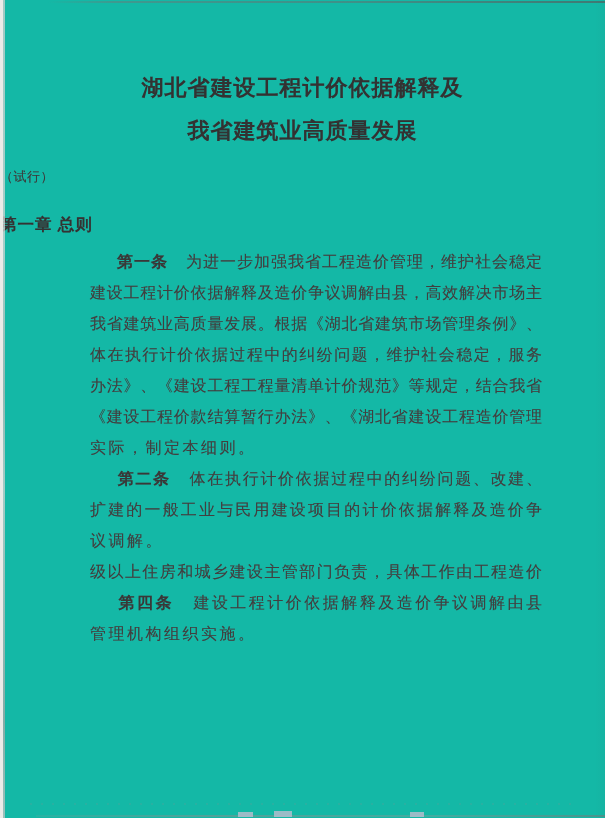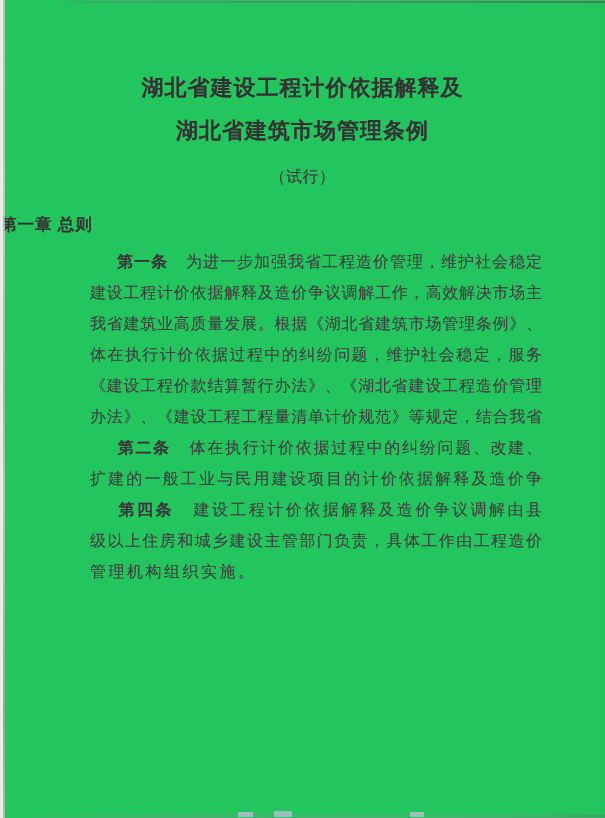--- a/index.html
+++ b/index.html
@@ -6,21 +6,21 @@
     margin: 0;
     padding: 0;
     background: #f4f4f2;
     font-family: "Liberation Serif", "DejaVu Serif", serif;
   }
   .page {
     position: relative;
     width: 605px;
     height: 818px;
     margin: 0 auto;
-    background: #22c55e;
+    background: #14b8a6;
     overflow: hidden;
     color: #3c3c3c;
     text-shadow: 0 0 0.5px rgba(80,80,80,0.45);
   }
   
   .edge-top {
     position: absolute; top: 1px; left: 48px; right: 0; height: 2px;
     background: linear-gradient(90deg, rgba(130,130,130,0) 0%, rgba(115,115,115,0.45) 12%, rgba(105,105,105,0.5) 55%, rgba(88,88,88,0.65) 100%);
   }
   .edge-left {
@@ -51,22 +51,22 @@
     margin-top: 66px;
     text-align: center;
     font-weight: bold;
     font-size: 22px;
     letter-spacing: 1px;
     line-height: 43px;
     color: #323232;
   }
   .subtitle {
     margin-top: 12px;
-    text-align: center;
-    font-size: 16px;
+    text-align: left;
+    font-size: 13px;
     line-height: 26px;
     letter-spacing: 0.5px;
     color: #3a3a3a;
   }
   .chapter {
     margin-top: 23px;
     text-align: left;
     font-weight: bold;
     font-size: 16.5px;
     line-height: 24px;
@@ -107,42 +107,44 @@
   <div class="speckle-band"></div>
   <div class="edge-bottom"></div>
   <div id="artifact-marks">
       <div class="blue-mark" style="left: 238px; top: 812px; width: 15px; height: 5px; background: rgb(178, 188, 205);"></div>
       <div class="blue-mark" style="left: 274px; top: 811px; width: 18px; height: 6px; background: rgb(178, 188, 205);"></div>
       <div class="blue-mark" style="left: 410px; top: 812px; width: 14px; height: 5px; background: rgb(178, 188, 205);"></div>
     </div>
 
   <div class="doc-title">
     <div>湖北省建设工程计价依据解释及</div>
-    <div>湖北省建筑市场管理条例</div>
+    <div>我省建筑业高质量发展</div>
   </div>
 
   <div class="subtitle">（试行）</div>
 
   <div class="chapter">第一章 总则</div>
 
   <div class="body-text">
       <div class="article">
         <div class="bline"><span class="ind"></span><b class="lead">第一条</b><span class="gap"></span><span>为进一步加强我省工程造价管理，维护社会稳定</span></div>
-        <div class="bline">建设工程计价依据解释及造价争议调解工作，高效解决市场主</div>
+        <div class="bline">建设工程计价依据解释及造价争议调解由县，高效解决市场主</div>
         <div class="bline">我省建筑业高质量发展。根据《湖北省建筑市场管理条例》、</div>
         <div class="bline">体在执行计价依据过程中的纠纷问题，维护社会稳定，服务</div>
+        <div class="bline">办法》、《建设工程工程量清单计价规范》等规定，结合我省</div>
         <div class="bline">《建设工程价款结算暂行办法》、《湖北省建设工程造价管理</div>
-        <div class="bline">办法》、《建设工程工程量清单计价规范》等规定，结合我省</div>
+        <div class="bline last">实际，制定本细则。</div>
       </div>
       <div class="article">
         <div class="bline"><span class="ind"></span><b class="lead">第二条</b><span class="gap"></span><span>体在执行计价依据过程中的纠纷问题、改建、</span></div>
         <div class="bline">扩建的一般工业与民用建设项目的计价依据解释及造价争</div>
+        <div class="bline last">议调解。</div>
       </div>
       <div class="article">
       </div>
       <div class="article">
+        <div class="bline">级以上住房和城乡建设主管部门负责，具体工作由工程造价</div>
         <div class="bline"><span class="ind"></span><b class="lead">第四条</b><span class="gap"></span><span>建设工程计价依据解释及造价争议调解由县</span></div>
-        <div class="bline">级以上住房和城乡建设主管部门负责，具体工作由工程造价</div>
         <div class="bline last">管理机构组织实施。</div>
       </div>
     </div>
 
 </div>
 
 </body></html>

